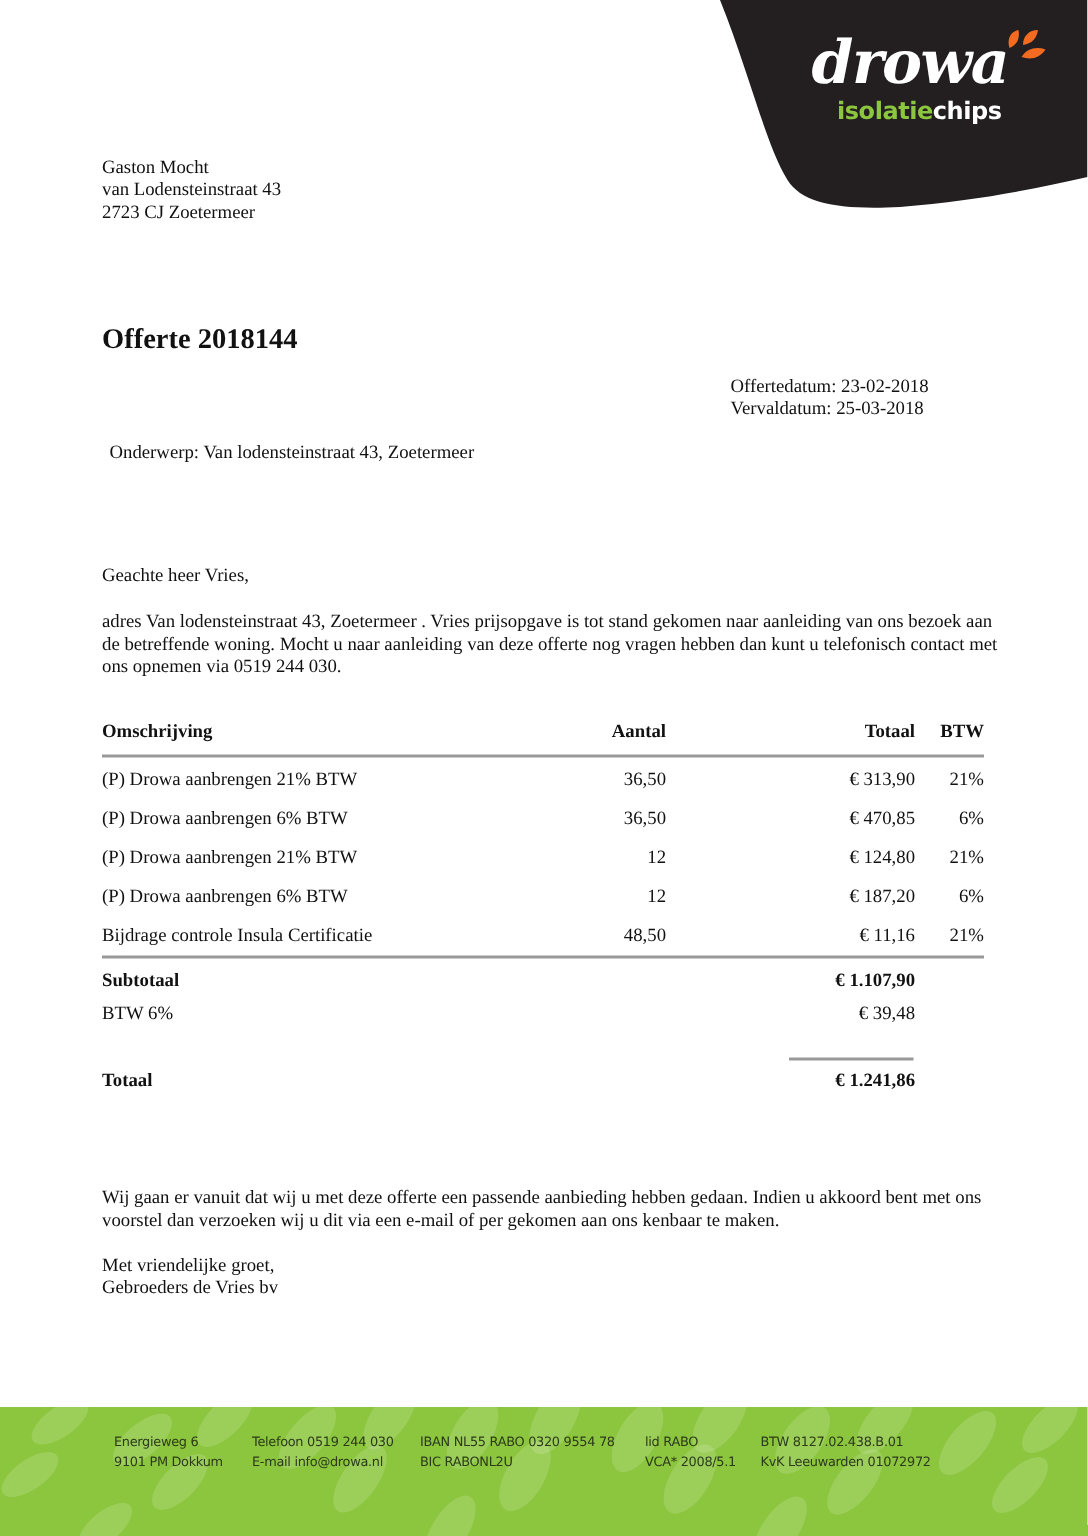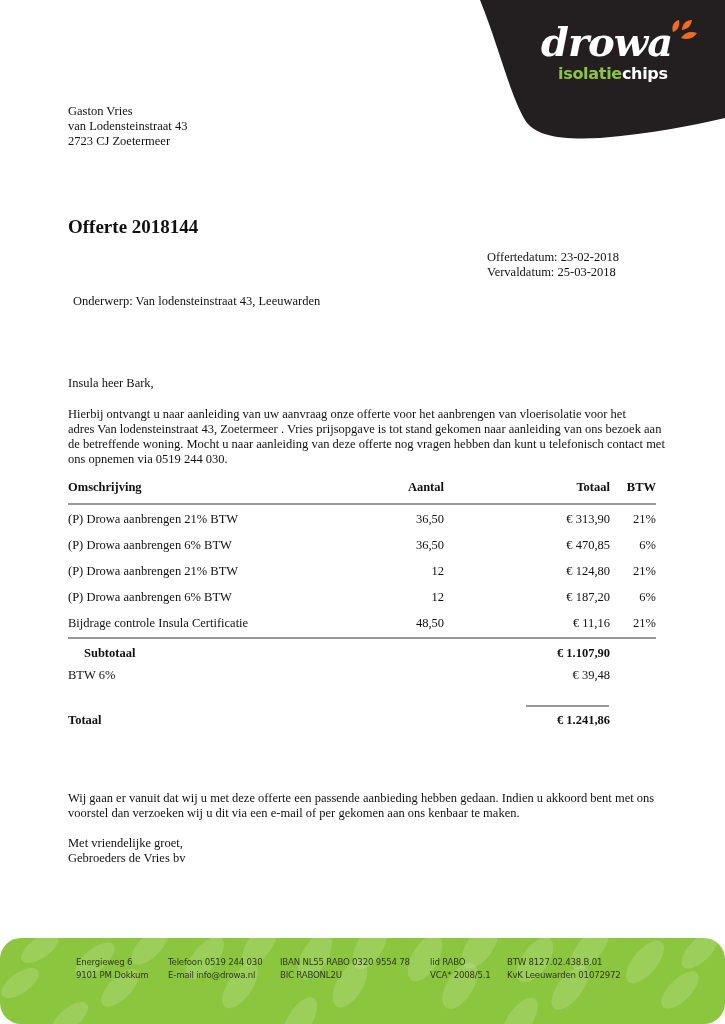--- a/index.html
+++ b/index.html
@@ -40,21 +40,21 @@
     .c-tot { right: 48px; text-align: right; }
     .c-btw { right: 2px; text-align: right; }
     .hdr { font-weight: bold; }
     .hline { position: absolute; left: 68px; height: 1px; background: #888888; }
     .bold { font-weight: bold; }
 
     .closing { left: 68px; top: 791px; width: 620px; line-height: 15px; font-size: 12.5px; }
     .regards { left: 68px; top: 836px; line-height: 15px; font-size: 12.5px; }
 
     .footer { position: absolute; left: 0; top: 938px; width: 725px; height: 86px;
-      background: #8cc63f; overflow: hidden; border-radius: 21px; }
+      background: #8cc63f; overflow: hidden; }
     .footer svg { position: absolute; left: 0; top: 0; }
     .fcol { position: absolute; top: 18px; font-family: "DejaVu Sans", sans-serif;
       font-size: 8.6px; line-height: 13px; color: #2d3a1a; white-space: nowrap; letter-spacing: -0.2px; }
   </style>
 </head>
 <body>
 
 <div>
   <svg class="logo-blob" viewBox="0 0 245 140">
     <path d="M0,0 L245,0 L245,118 C210,126 170,134 120,138 C80,140 55,136 45,120 C30,95 20,50 0,0 Z" fill="#231f20"></path>
@@ -64,38 +64,37 @@
     <path d="M4,14 C2,8 5,3 10,2 C11,8 9,12 4,14 Z" fill="#f26b21"></path>
     <path d="M13,12 C13,6 17,2 23,2 C22,8 19,11 13,12 Z" fill="#f26b21"></path>
     <path d="M12,20 C16,14 22,13 28,15 C24,21 18,22 12,20 Z" fill="#f26b21"></path>
   </svg>
   <div class="logo-sub">
     <span class="green">isolatie</span><span class="white">chips</span>
   </div>
 </div>
 
 <div class="abs address">
-  <div>Gaston Vries</div>
+  <div>Gaston Mocht</div>
   <div>van Lodensteinstraat 43</div>
   <div>2723 CJ Zoetermeer</div>
 </div>
 
 <div class="abs title">Offerte 2018144</div>
 
 <div class="abs dates">
   <div>Offertedatum: 23-02-2018</div>
   <div>Vervaldatum: 25-03-2018</div>
 </div>
 
-<div class="abs subject">Onderwerp: Van lodensteinstraat 43, Leeuwarden</div>
-
-<div class="abs greeting">Insula heer Bark,</div>
+<div class="abs subject">Onderwerp: Van lodensteinstraat 43, Zoetermeer</div>
+
+<div class="abs greeting">Geachte heer Vries,</div>
 
 <div class="abs intro">
-  <div>Hierbij ontvangt u naar aanleiding van uw aanvraag onze offerte voor het aanbrengen van vloerisolatie voor het</div>
   <div>adres Van lodensteinstraat 43, Zoetermeer . Vries prijsopgave is tot stand gekomen naar aanleiding van ons bezoek aan</div>
   <div>de betreffende woning. Mocht u naar aanleiding van deze offerte nog vragen hebben dan kunt u telefonisch contact met</div>
   <div>ons opnemen via 0519 244 030.</div>
 </div>
 
 <div class="table">
   <div class="row hdr">
     <span class="cell c-desc">Omschrijving</span>
     <span class="cell c-qty">Aantal</span>
     <span class="cell c-tot">Totaal</span>
@@ -132,21 +131,21 @@
   <div class="row">
     <span class="cell c-desc">Bijdrage controle Insula Certificatie</span>
     <span class="cell c-qty">48,50</span>
     <span class="cell c-tot">€ 11,16</span>
     <span class="cell c-btw">21%</span>
   </div>
 </div>
 <div class="hline" style="top:637px; width:588px; height:2px; background:#999;"></div>
 
 <div class="table" style="top:646px;">
-  <div class="row bold" style="height:22px;margin-left:16px;">
+  <div class="row bold" style="height:22px;">
     <span class="cell c-desc">Subtotaal</span>
     <span class="cell c-tot">€ 1.107,90</span>
   </div>
   <div class="row" style="height:15px;">
     <span class="cell c-desc">BTW 6%</span>
     <span class="cell c-tot">€ 39,48</span>
   </div>
 </div>
 <div class="hline" style="left:526px; top:705px; width:83px; height:2px; background:#999;"></div>
 <div class="table" style="top:713px;">

